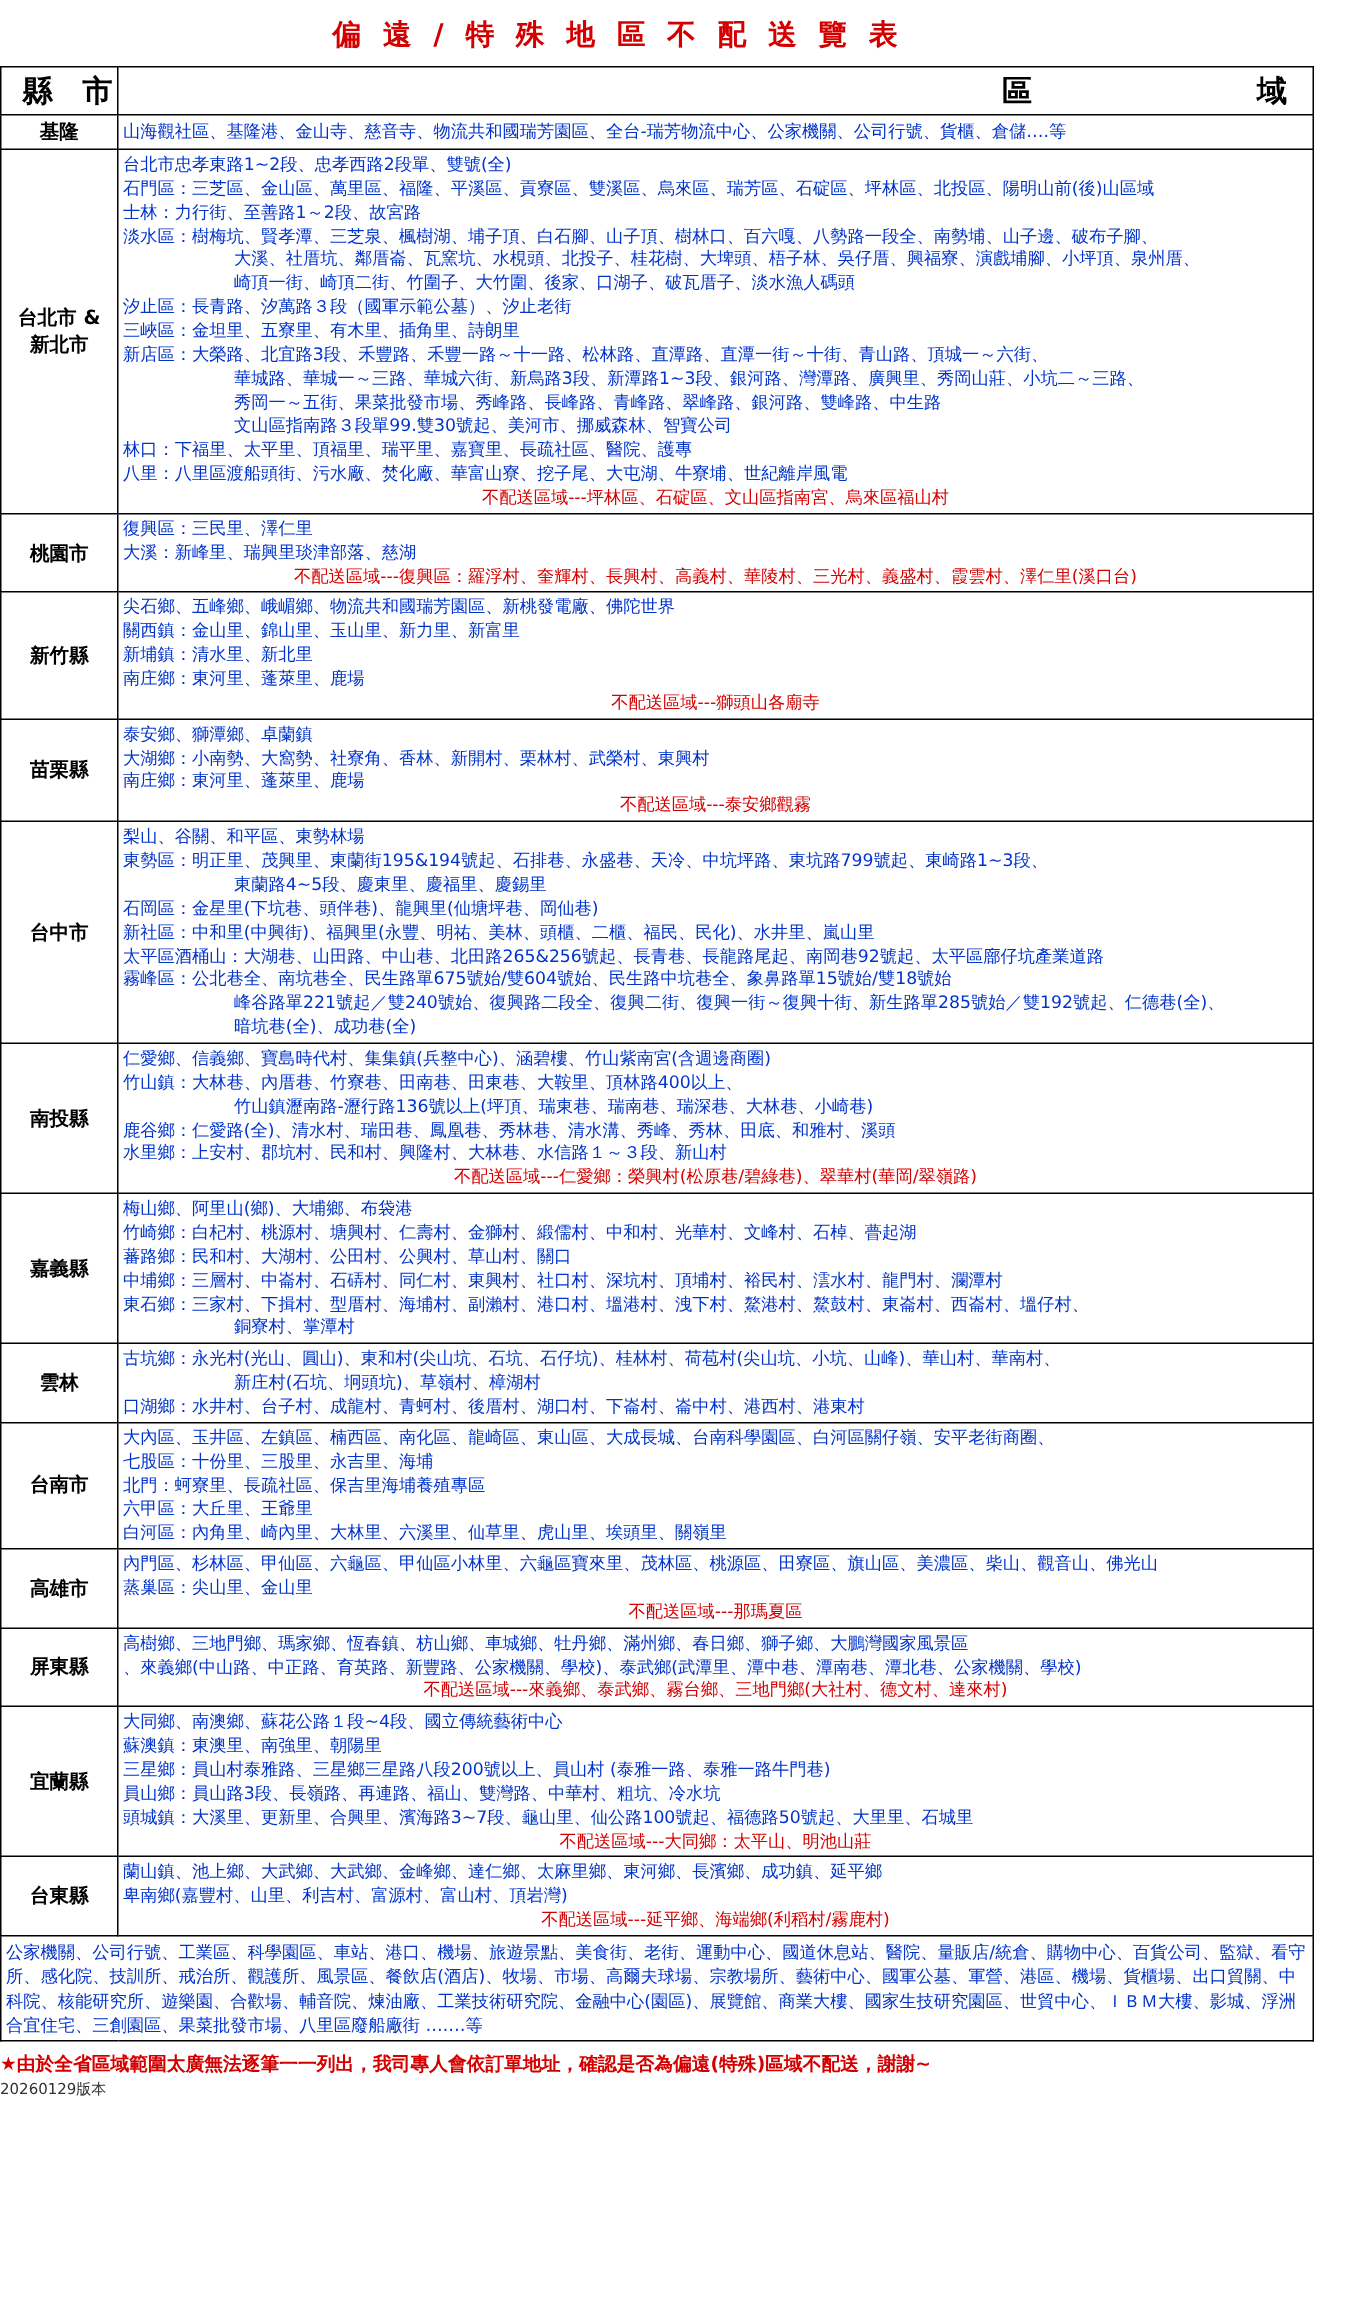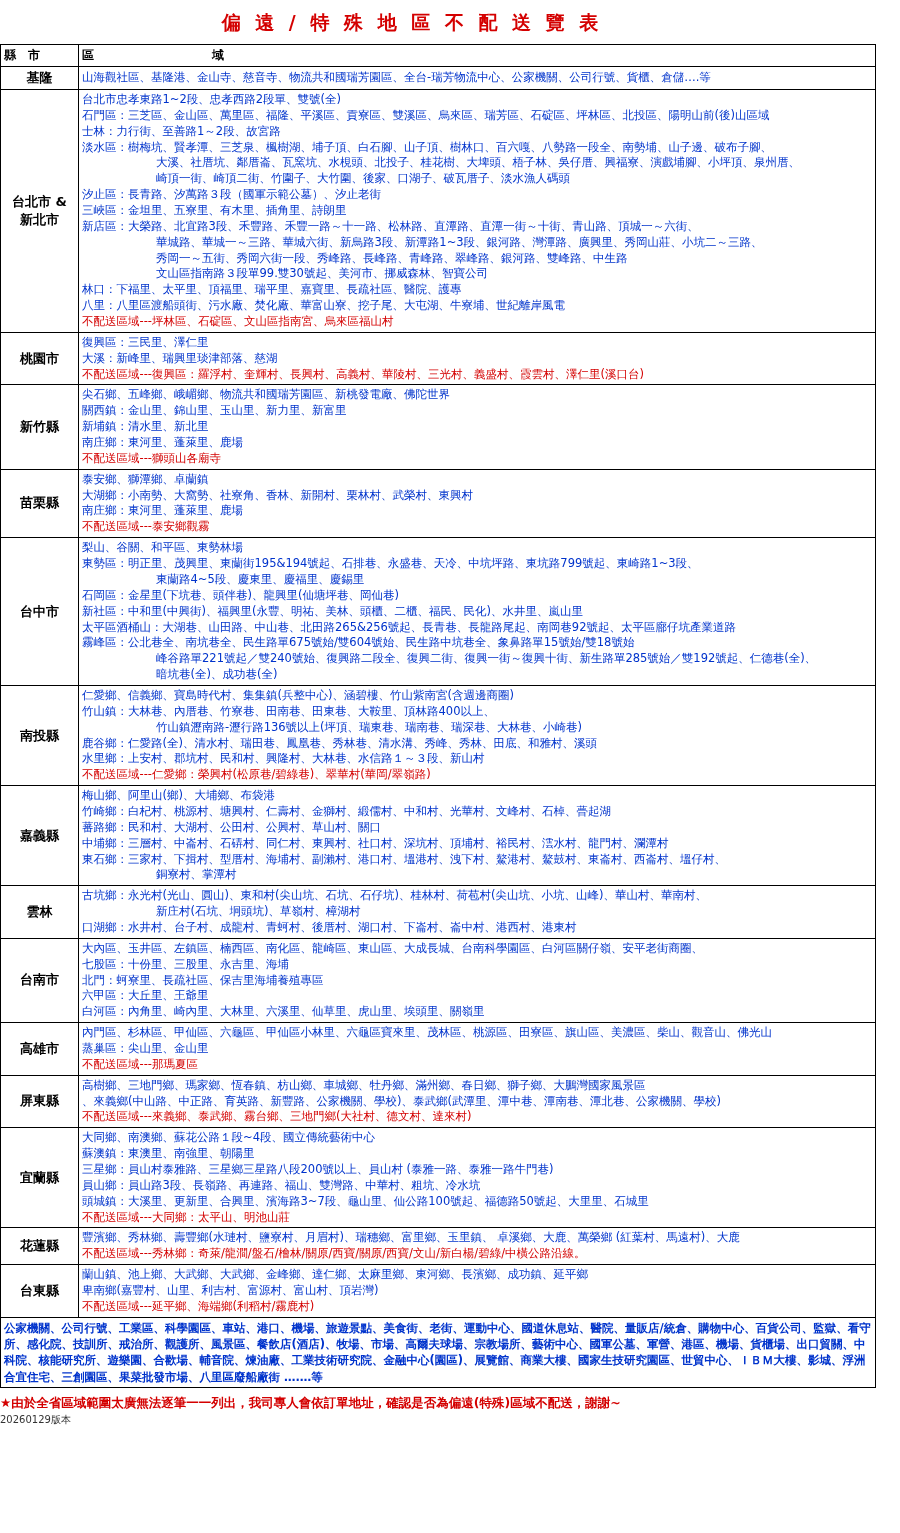--- a/index.html
+++ b/index.html
@@ -3,27 +3,27 @@
 <meta charset="utf-8">
 <style>
   html,body{margin:0;padding:0;background:#fff;}
   body{font-family:"DejaVu Sans","Liberation Sans",sans-serif;color:#000;}
   #page{width:824px;min-height:1533px;position:relative;padding:0;box-sizing:border-box;}
   .title{text-align:center;color:#d40000;font-weight:bold;font-size:19px;letter-spacing:4px;padding:10px 0 8px 0;}
   table.main{border-collapse:collapse;width:876px;margin:0 auto;table-layout:fixed;}
   table.main td{border:1px solid #000;vertical-align:middle;padding:2px 3px;}
   .c-city{width:78px;text-align:center;font-size:13px;font-weight:bold;margin-left:16px;}
   .c-area{font-size:11.5px;line-height:1.38;}
-  .hdr td{text-align:left;font-weight:bold;font-size:12px;padding:3px 0;}
+  .hdr td{text-align:right;font-weight:bold;font-size:20px;padding:3px 0;}
   .hdr .sp{letter-spacing:14px;margin-left:28px;}
   .line{display:block;white-space:normal;}
   .blue{color:#0033cc;}
-  .red{color:#d40000;}
+  .red{color:#d40000;text-align:center;}
   .ind3{display:block;padding-left:74px;}
-  .footer-cell{font-size:11.5px;line-height:1.42;padding:4px 4px;font-weight:bold;}
+  .footer-cell{font-size:11.5px;line-height:1.42;padding:4px 4px;}
   .notes{width:876px;margin:6px auto 0 auto;font-size:12.5px;color:#d40000;font-weight:bold;line-height:1.5;}
   .ver-wrap{width:876px;margin:0 auto;text-align:left;font-size:10px;color:#333;}
 </style>
 </head>
 <body>
 
 <div id="page">
 
   <div class="title">偏 遠 / 特 殊 地 區 不 配 送 覽 表</div>
 
@@ -49,21 +49,21 @@
             <span class="line blue">台北市忠孝東路1~2段、忠孝西路2段單、雙號(全)</span>
             <span class="line blue">石門區：三芝區、金山區、萬里區、福隆、平溪區、貢寮區、雙溪區、烏來區、瑞芳區、石碇區、坪林區、北投區、陽明山前(後)山區域</span>
             <span class="line blue">士林：力行街、至善路1～2段、故宮路</span>
             <span class="line blue">淡水區：樹梅坑、賢孝潭、三芝泉、楓樹湖、埔子頂、白石腳、山子頂、樹林口、百六嘎、八勢路一段全、南勢埔、山子邊、破布子腳、</span>
             <span class="line blue ind3">大溪、社厝坑、鄰厝崙、瓦窯坑、水梘頭、北投子、桂花樹、大埤頭、梧子林、吳仔厝、興福寮、演戲埔腳、小坪頂、泉州厝、</span>
             <span class="line blue ind3">崎頂一街、崎頂二街、竹圍子、大竹圍、後家、口湖子、破瓦厝子、淡水漁人碼頭</span>
             <span class="line blue">汐止區：長青路、汐萬路３段（國軍示範公墓）、汐止老街</span>
             <span class="line blue">三峽區：金坦里、五寮里、有木里、插角里、詩朗里</span>
             <span class="line blue">新店區：大榮路、北宜路3段、禾豐路、禾豐一路～十一路、松林路、直潭路、直潭一街～十街、青山路、頂城一～六街、</span>
             <span class="line blue ind3">華城路、華城一～三路、華城六街、新烏路3段、新潭路1~3段、銀河路、灣潭路、廣興里、秀岡山莊、小坑二～三路、</span>
-            <span class="line blue ind3">秀岡一～五街、秀岡六街一段、秀峰路、長峰路、青峰路、翠峰路、銀河路、雙峰路、中生路</span>
+            <span class="line blue ind3">秀岡一～五街、果菜批發市場、秀峰路、長峰路、青峰路、翠峰路、銀河路、雙峰路、中生路</span>
             <span class="line blue ind3">文山區指南路３段單99.雙30號起、美河市、挪威森林、智寶公司</span>
             <span class="line blue">林口：下福里、太平里、頂福里、瑞平里、嘉寶里、長疏社區、醫院、護專</span>
             <span class="line blue">八里：八里區渡船頭街、污水廠、焚化廠、華富山寮、挖子尾、大屯湖、牛寮埔、世紀離岸風電</span>
             <span class="line red">不配送區域---坪林區、石碇區、文山區指南宮、烏來區福山村</span>
           </td>
         </tr>
         <tr>
           <td class="c-city">桃園市</td>
           <td class="c-area">
             <span class="line blue">復興區：三民里、澤仁里</span>
@@ -165,27 +165,20 @@
           <td class="c-area">
             <span class="line blue">大同鄉、南澳鄉、蘇花公路１段~4段、國立傳統藝術中心</span>
             <span class="line blue">蘇澳鎮：東澳里、南強里、朝陽里</span>
             <span class="line blue">三星鄉：員山村泰雅路、三星鄉三星路八段200號以上、員山村 (泰雅一路、泰雅一路牛門巷)</span>
             <span class="line blue">員山鄉：員山路3段、長嶺路、再連路、福山、雙灣路、中華村、粗坑、冷水坑</span>
             <span class="line blue">頭城鎮：大溪里、更新里、合興里、濱海路3~7段、龜山里、仙公路100號起、福德路50號起、大里里、石城里</span>
             <span class="line red">不配送區域---大同鄉：太平山、明池山莊</span>
           </td>
         </tr>
         <tr>
-          <td class="c-city">花蓮縣</td>
-          <td class="c-area">
-            <span class="line blue">豐濱鄉、秀林鄉、壽豐鄉(水璉村、鹽寮村、月眉村)、瑞穗鄉、富里鄉、玉里鎮、 卓溪鄉、大鹿、萬榮鄉 (紅葉村、馬遠村)、大鹿</span>
-            <span class="line red">不配送區域---秀林鄉：奇萊/龍澗/盤石/檜林/關原/西寶/關原/西寶/文山/新白楊/碧綠/中橫公路沿線。</span>
-          </td>
-        </tr>
-        <tr>
           <td class="c-city">台東縣</td>
           <td class="c-area">
             <span class="line blue">蘭山鎮、池上鄉、大武鄉、大武鄉、金峰鄉、達仁鄉、太麻里鄉、東河鄉、長濱鄉、成功鎮、延平鄉</span>
             <span class="line blue">卑南鄉(嘉豐村、山里、利吉村、富源村、富山村、頂岩灣)</span>
             <span class="line red">不配送區域---延平鄉、海端鄉(利稻村/霧鹿村)</span>
           </td>
         </tr>
       </tbody>
     <tfoot>
       <tr>

